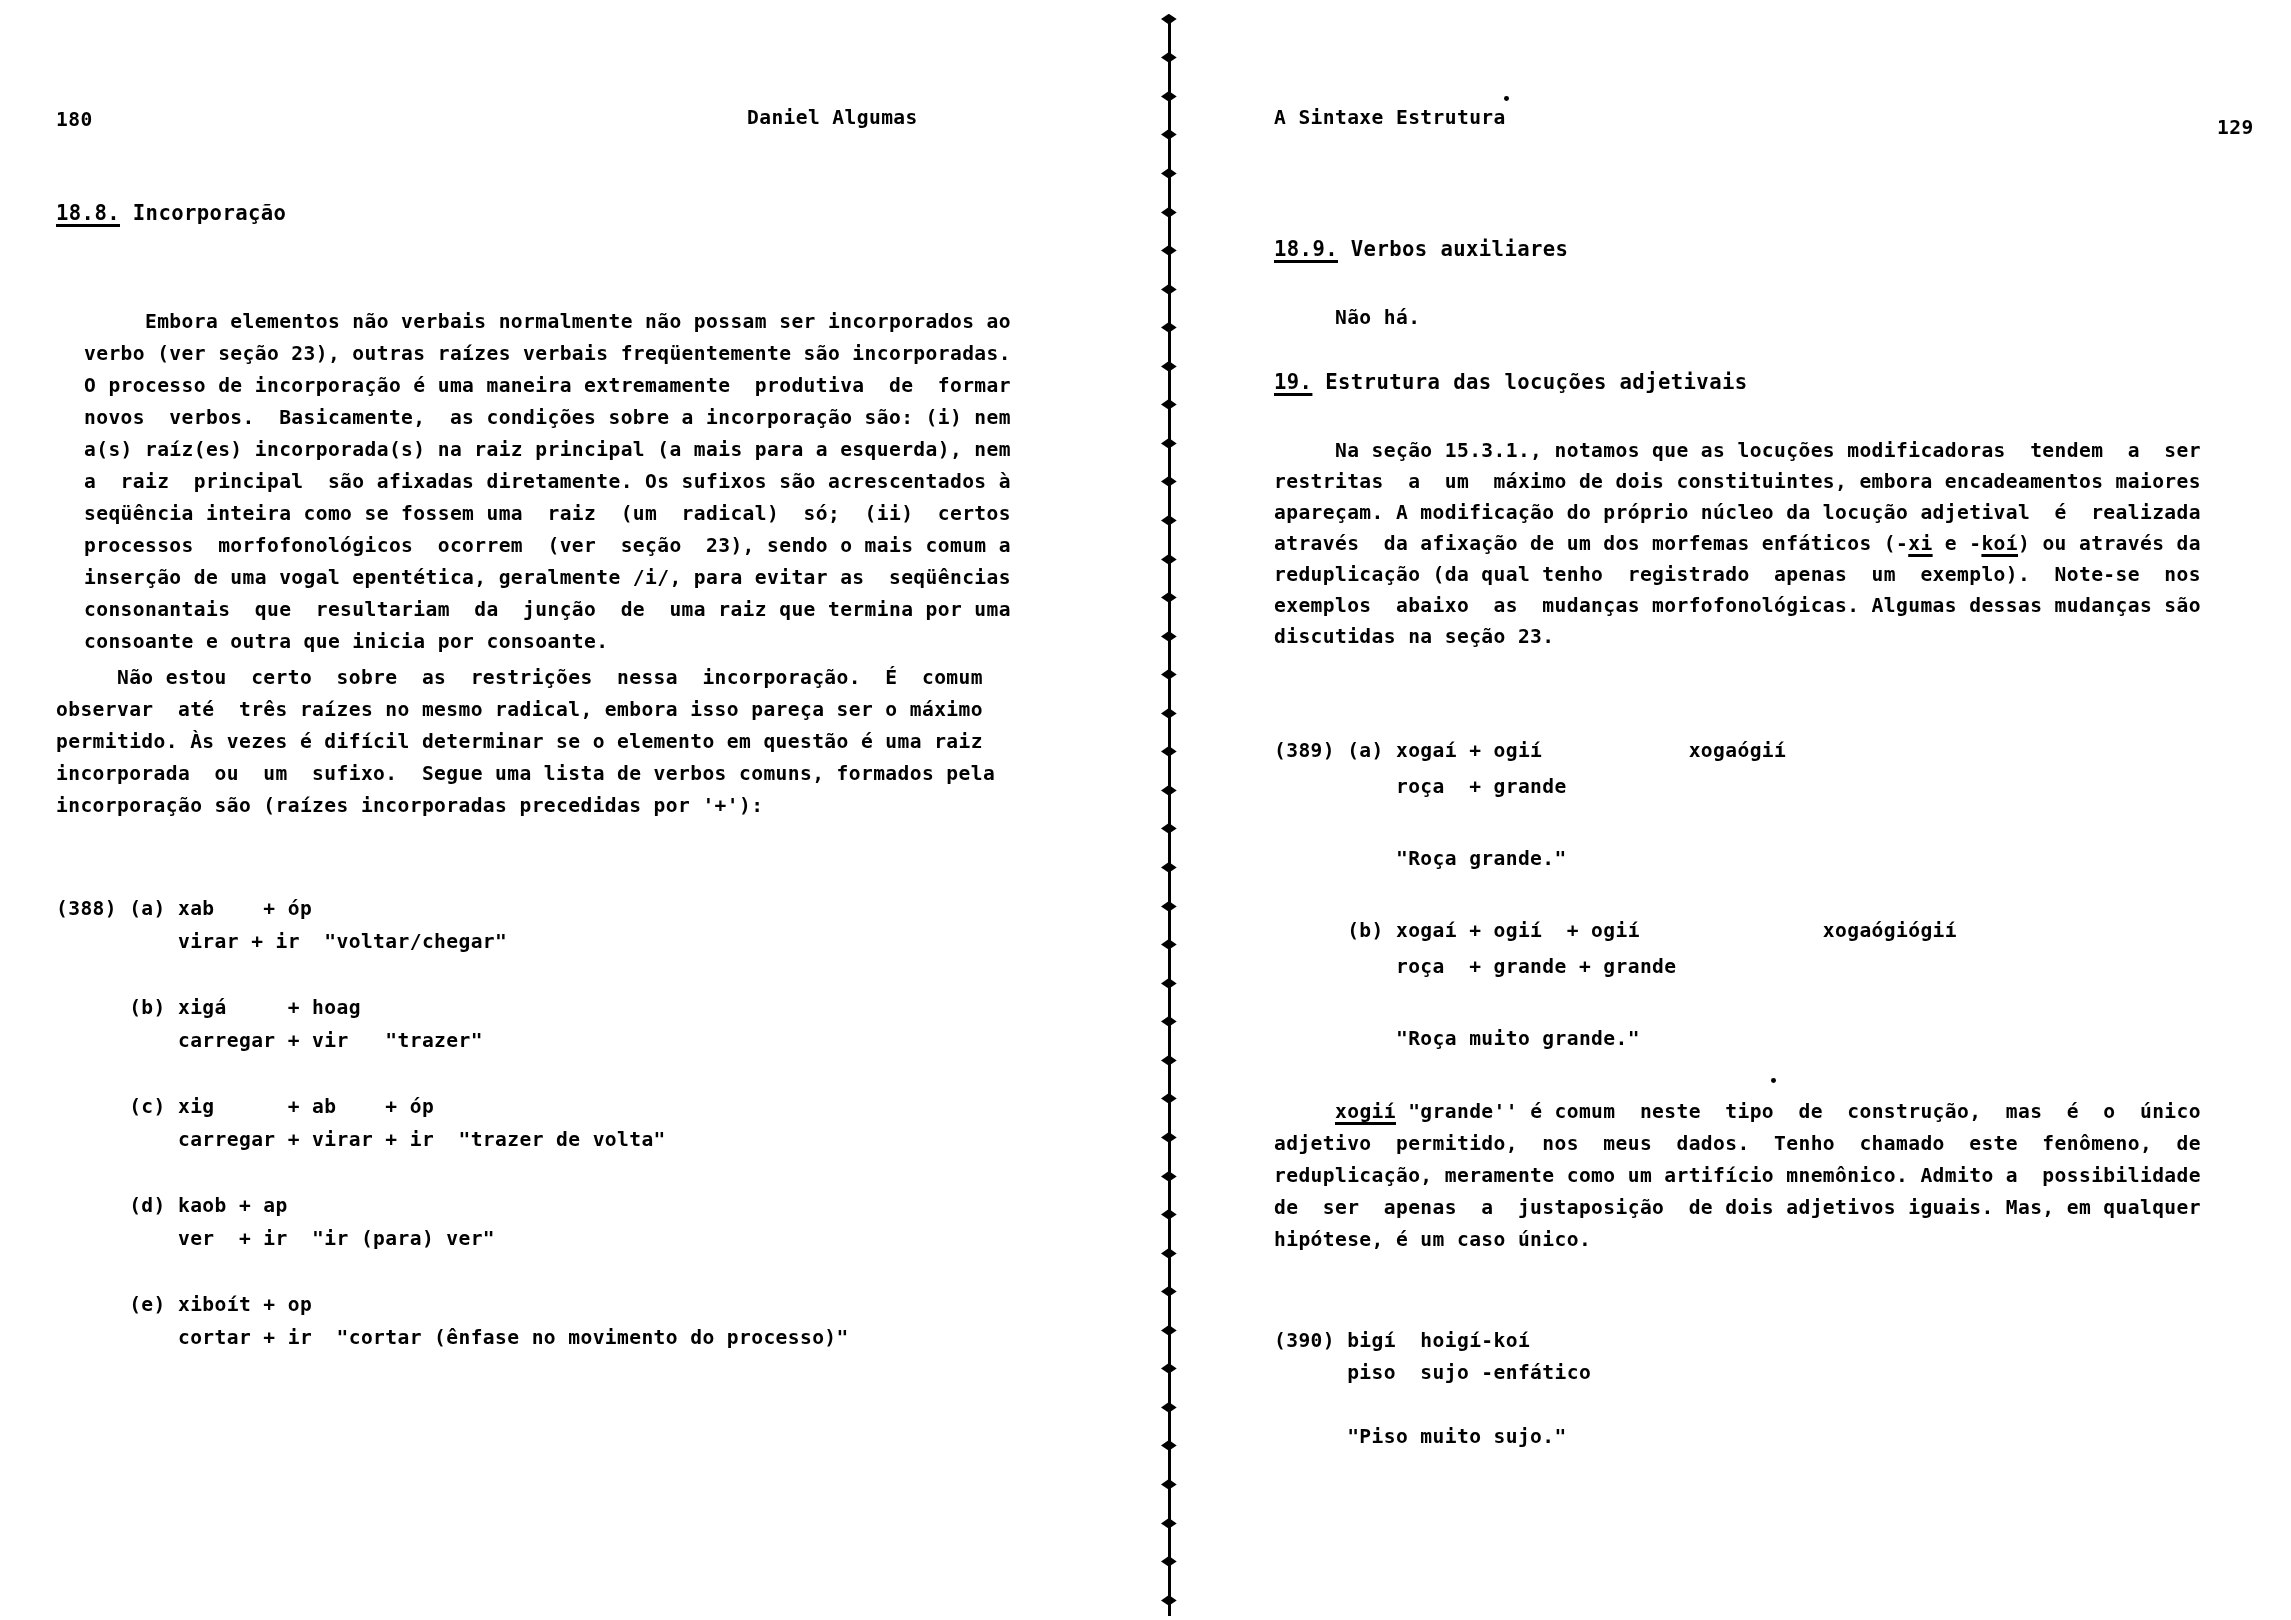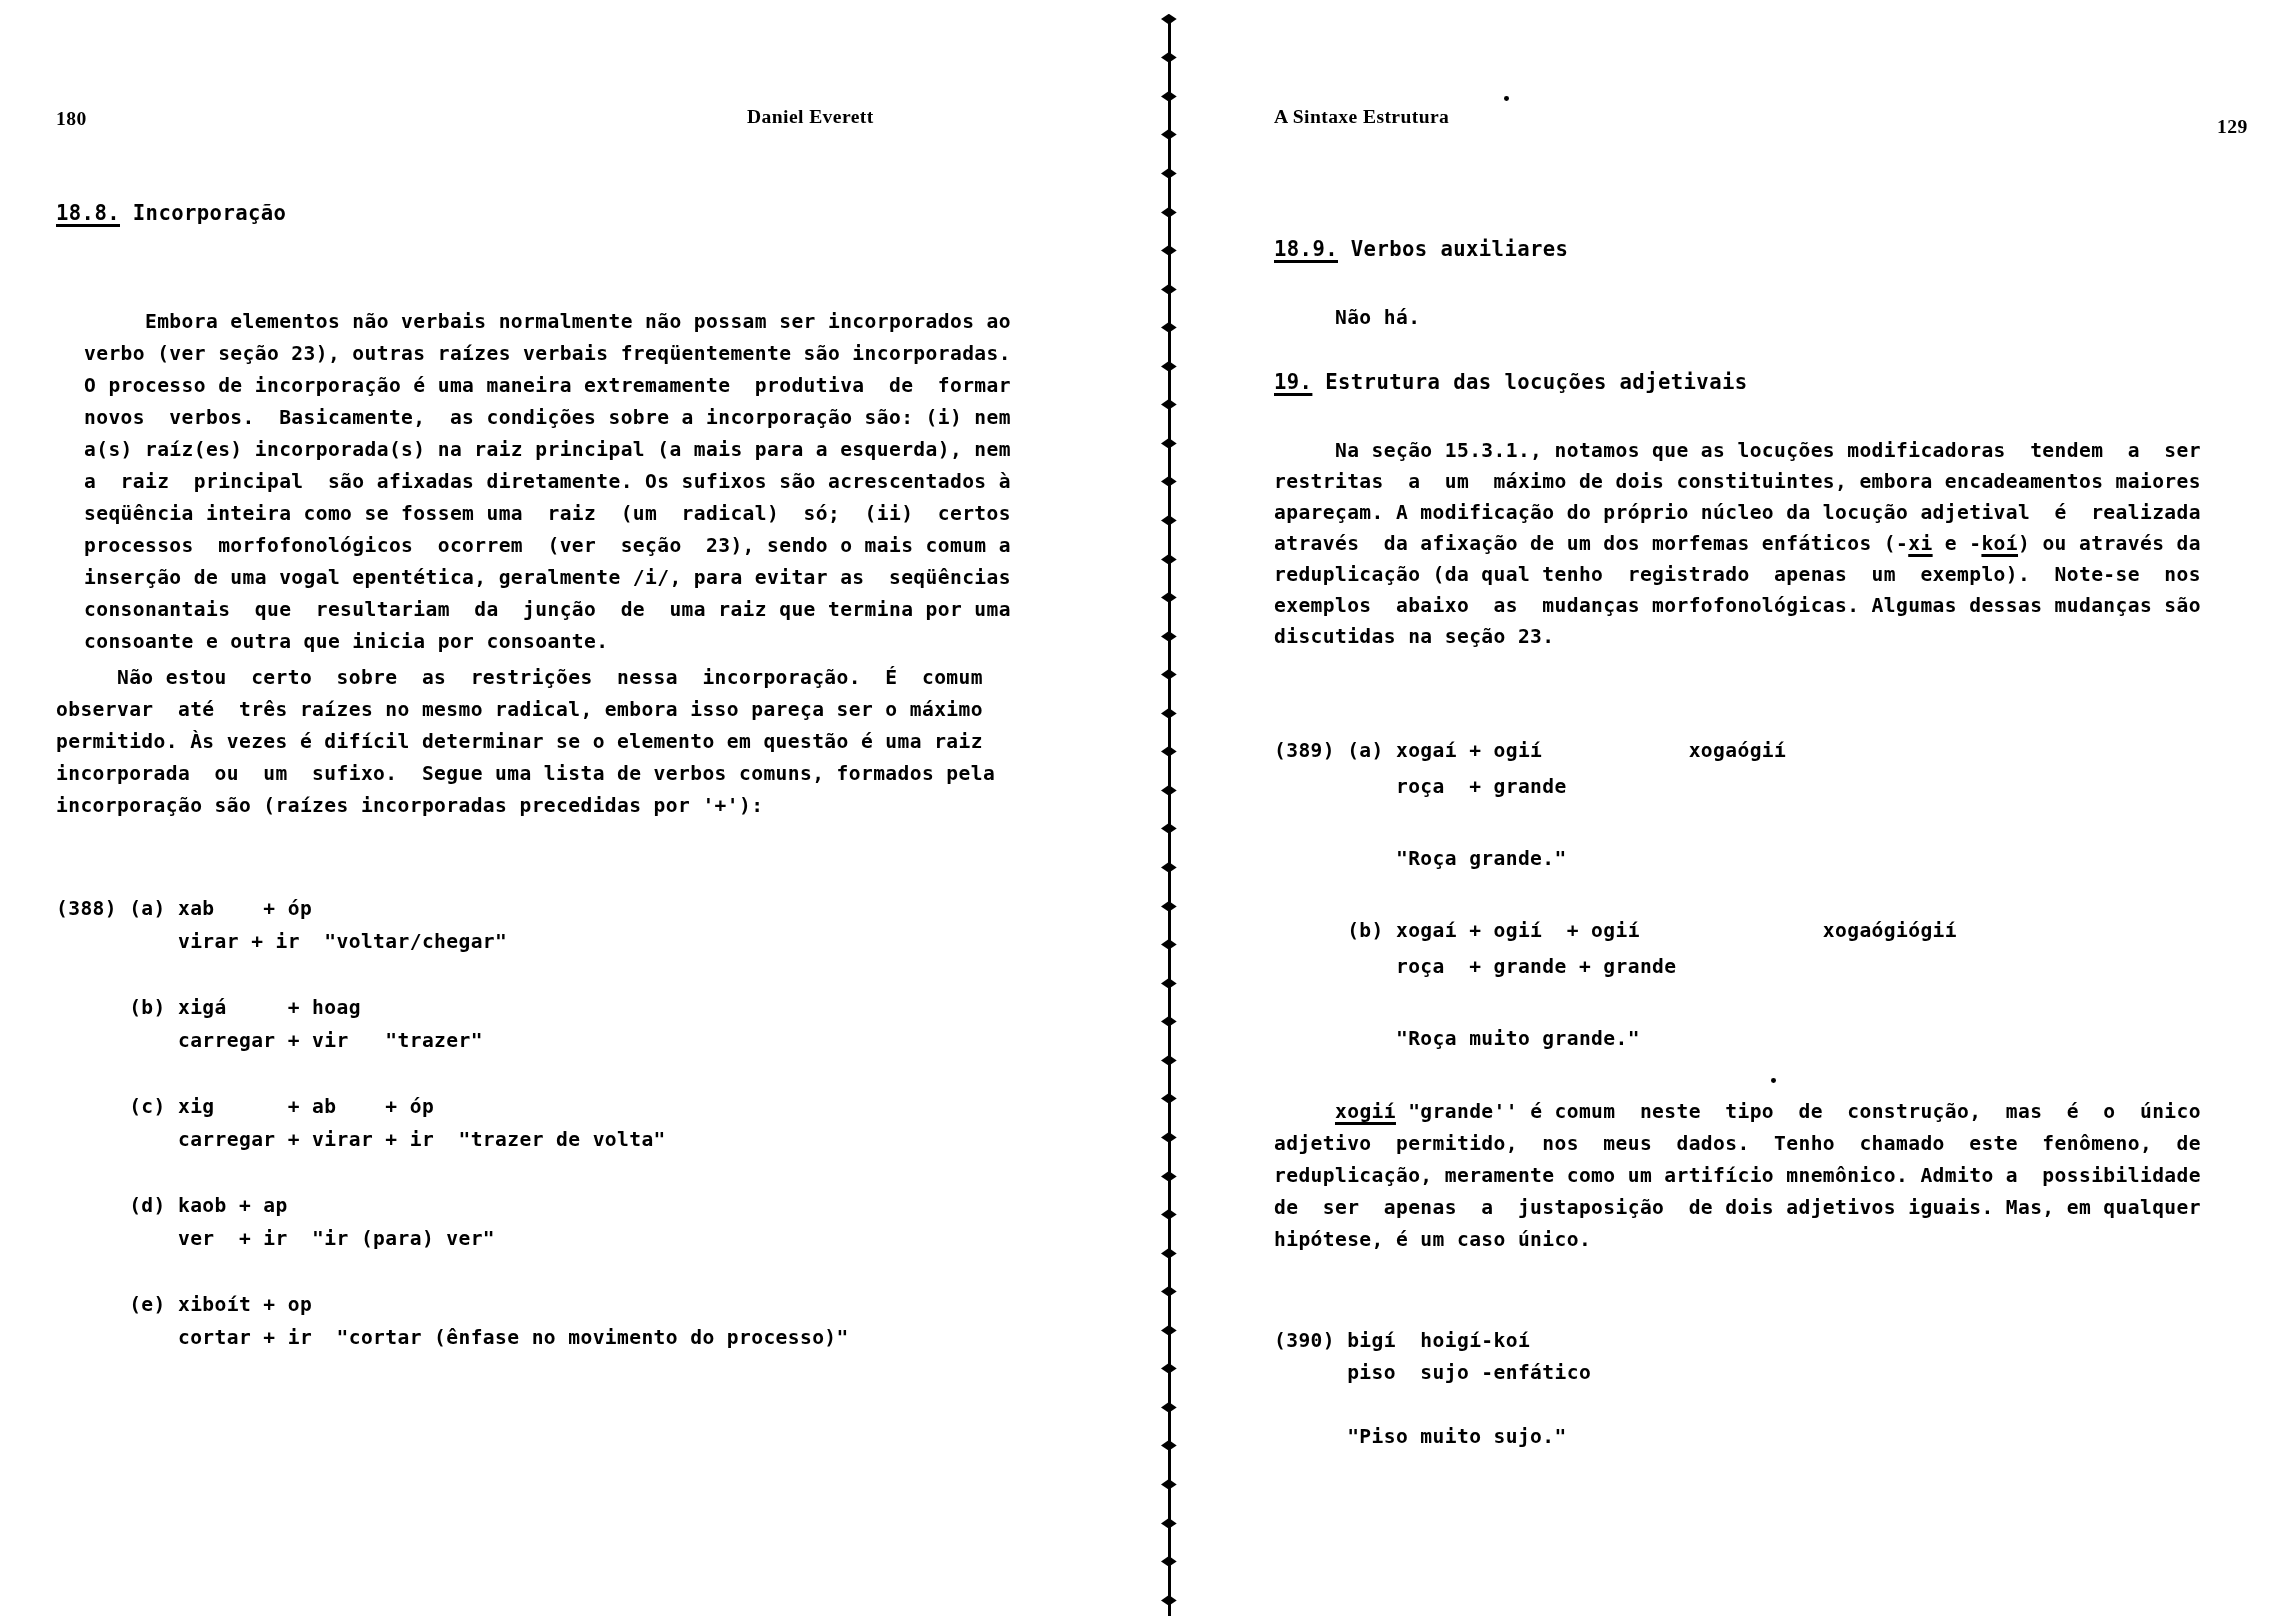--- a/index.html
+++ b/index.html
@@ -3,39 +3,39 @@
 <meta charset="utf-8">
 <style>
   html,body{margin:0;padding:0;}
   body{
     width:2292px;height:1620px;position:relative;background:#ffffff;color:#000;
     font-family:"DejaVu Sans Mono","Liberation Mono",monospace;
     overflow:hidden;
   }
   .blk{position:absolute;white-space:pre;font-size:19.6px;font-weight:bold;letter-spacing:0.4px;}
   .body-lh{line-height:32px;}
-  .hdr{font-size:19.6px;font-family:Liberation Serif, serif;}
+  .hdr{font-size:19.6px;}
   .heading{font-size:20.6px;font-weight:bold;}
   .u{text-decoration:underline;text-decoration-thickness:2.5px;text-underline-offset:3.9px;text-align:center;}
   .spine{position:absolute;left:1161px;top:0;width:17.6px;height:1620px;}
   .spine-line{position:absolute;left:6.9px;top:15.7px;bottom:3.9px;width:2.9px;background:#000;}
   .diamond{position:absolute;left:0;width:15.7px;height:10.8px;background:#000;
     clip-path:polygon(50% 0,100% 50%,50% 100%,0 50%);}
   .ink-dot{position:absolute;width:4.9px;height:4.9px;background:#000;border-radius:50%;}
 </style>
 </head>
 <body>
 
 <div style="position:absolute;inset:0;">
 
   <div>
 
     <div class="blk hdr" style="left:56px;top:108px;">180</div>
 
-    <div class="blk hdr" style="left:747px;top:106px;">Daniel Everett</div>
+    <div class="blk hdr" style="left:747px;top:106px;">Daniel Algumas</div>
 
     <div class="blk heading" style="left:56px;top:201px;"><span class="u">18.8.</span><span> Incorporação</span></div>
 
     <div class="blk body-lh" style="left:56px;top:306px;margin-left:28px;">     Embora elementos não verbais normalmente não possam ser incorporados ao
 verbo (ver seção 23), outras raízes verbais freqüentemente são incorporadas.
 O processo de incorporação é uma maneira extremamente  produtiva  de  formar
 novos  verbos.  Basicamente,  as condições sobre a incorporação são: (i) nem
 a(s) raíz(es) incorporada(s) na raiz principal (a mais para a esquerda), nem
 a  raiz  principal  são afixadas diretamente. Os sufixos são acrescentados à
 seqüência inteira como se fossem uma  raiz  (um  radical)  só;  (ii)  certos

